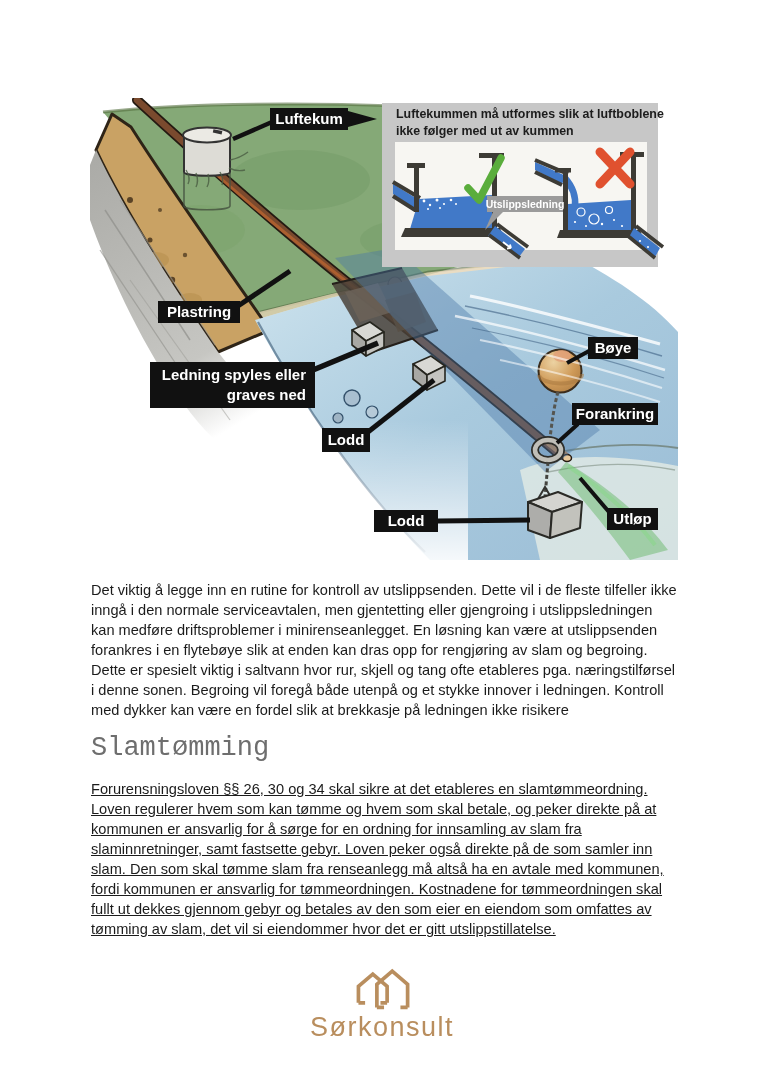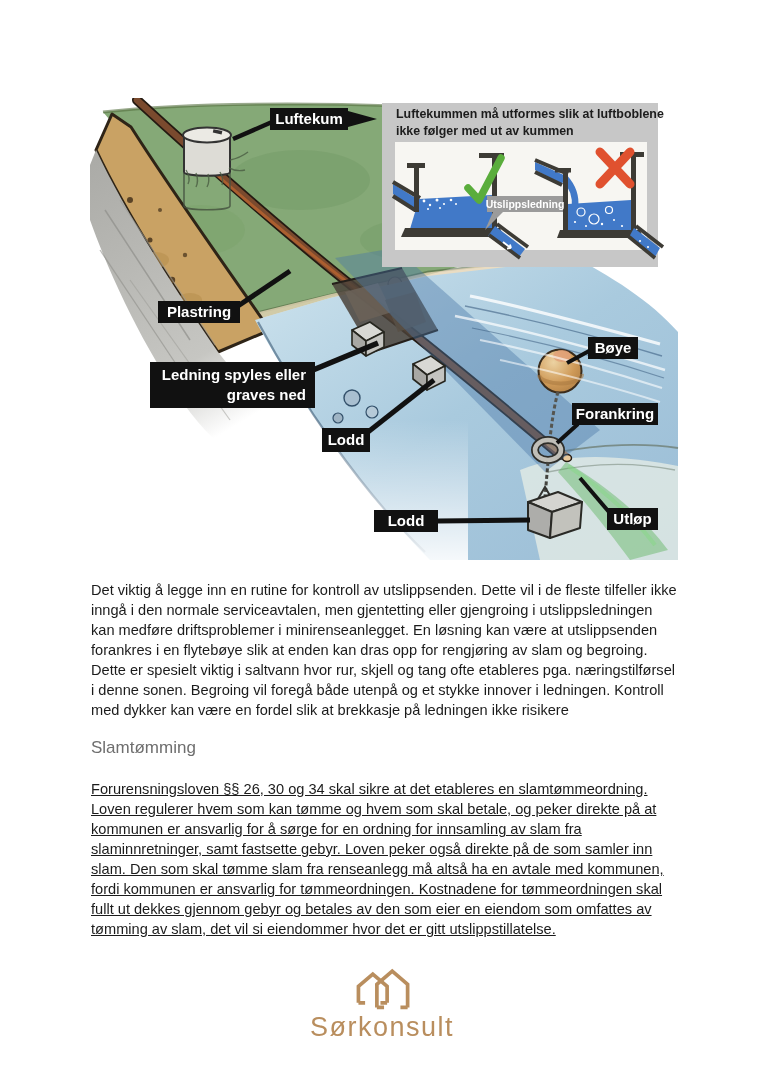--- a/index.html
+++ b/index.html
@@ -9,21 +9,21 @@
   }
   .illustration{position:absolute;left:88px;top:98px;width:592px;height:470px;}
   .bodytext{
     position:absolute;left:91px;width:588px;
     font-size:14.6px;line-height:20px;color:#1b1b1b;text-align:left;
   }
   #para1{top:580px;}
   #para2{top:779px;text-decoration:underline;}
   .heading{
     position:absolute;left:91px;top:736px;
-    font-size:17px;line-height:24px;color:#6e6e6e;font-weight:400;
+    font-size:27px;line-height:24px;color:#6e6e6e;font-weight:400;font-family:Liberation Mono, monospace;
   }
   .logo{position:absolute;left:0;top:968px;width:764px;text-align:center;}
   .logo svg{display:block;margin:0 auto;}
   .logo .wordmark{
     margin-top:2px;font-size:27px;letter-spacing:1.5px;color:#b98e5e;font-weight:400;
   }
   svg text{font-family:"Liberation Sans", sans-serif;}
   .callout-text{fill:#ffffff;font-size:15px;font-weight:700;}
   .inset-title{fill:#1c1c1c;font-size:12.4px;font-weight:700;}
   .pipe-tag{fill:#ffffff;font-size:10.5px;font-weight:700;}

